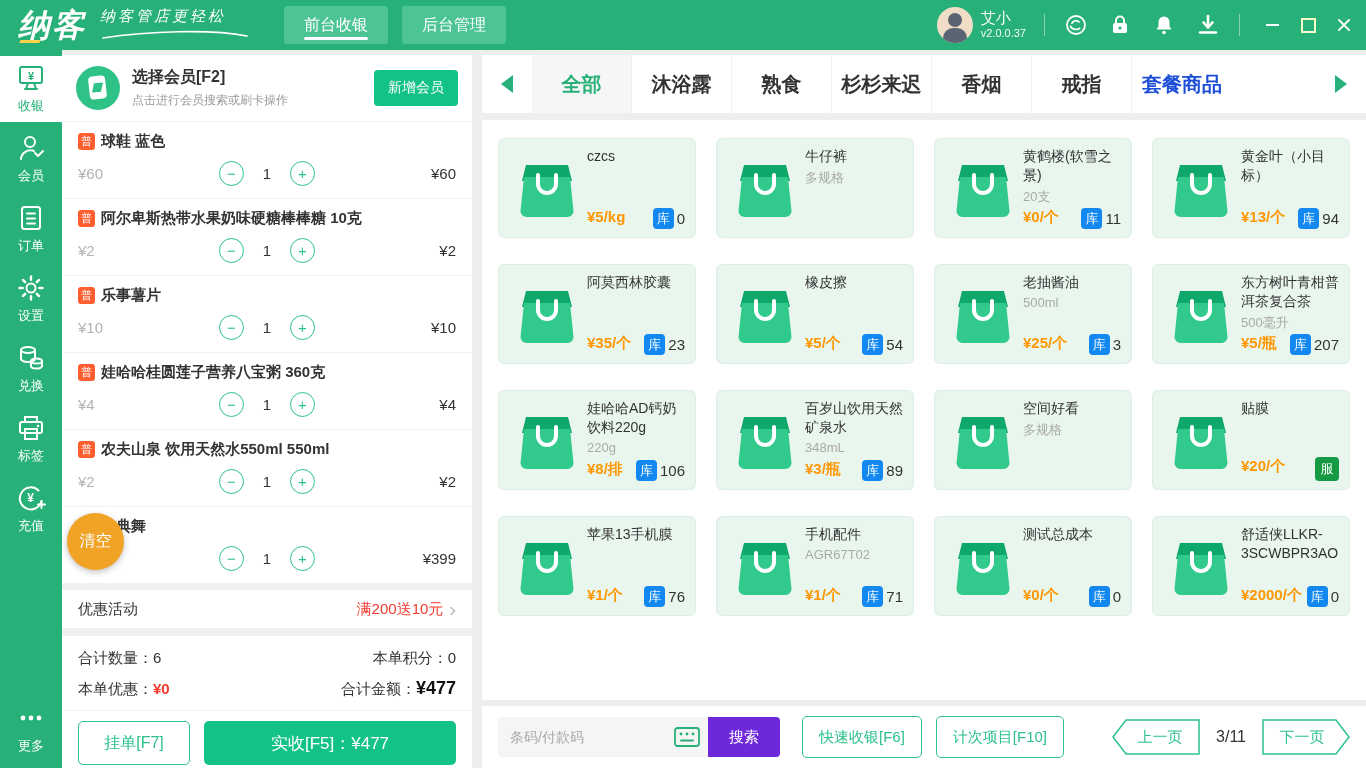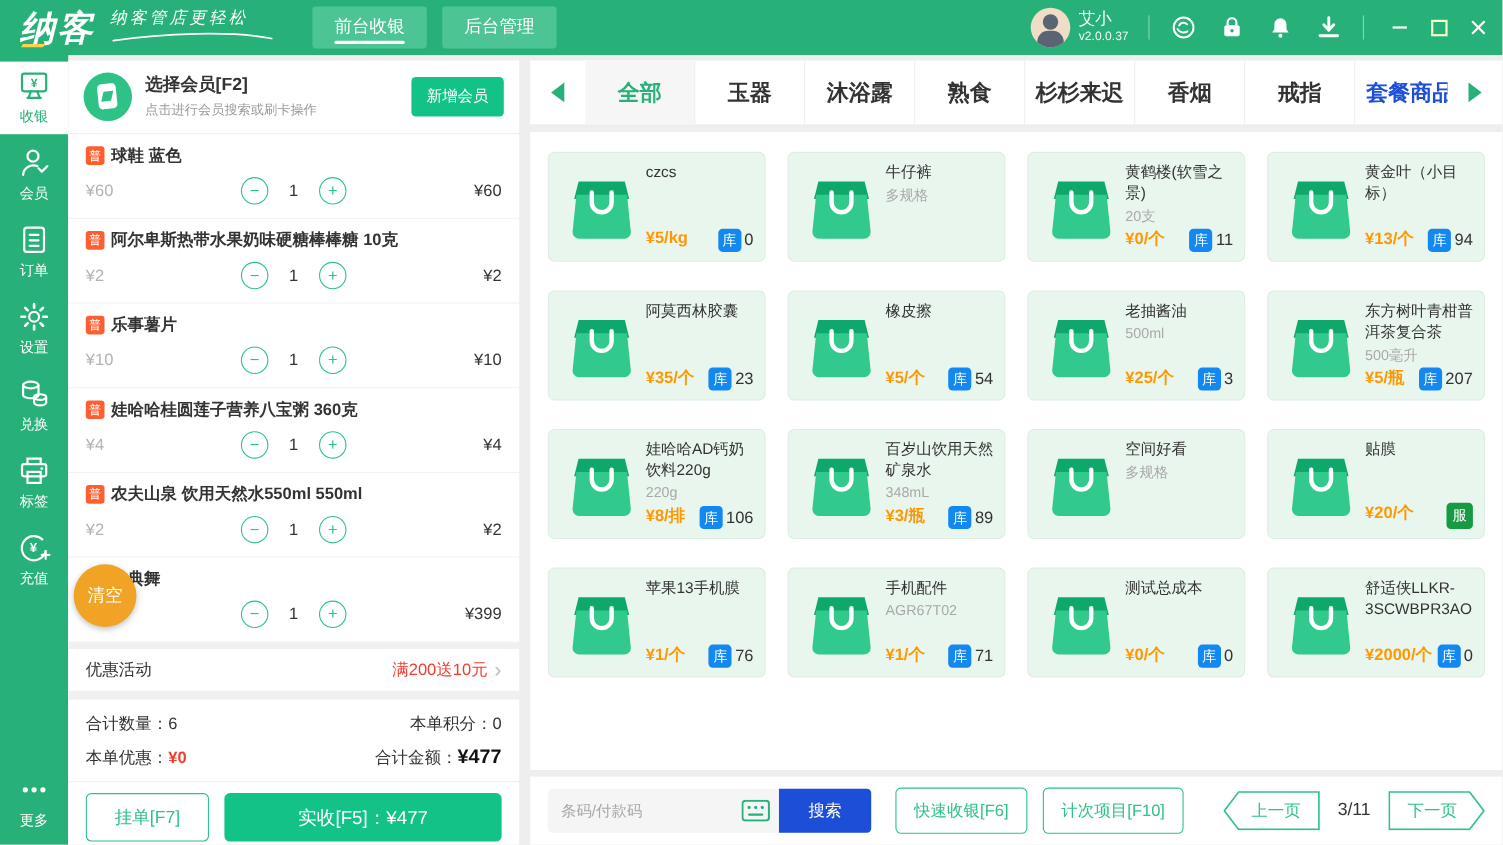--- a/index.html
+++ b/index.html
@@ -109,21 +109,21 @@
   .stock-num { font-size:15px; color:#333; }
   .service-badge { margin-left:auto; width:24px; height:24px; border-radius:4px; background:#169a43; color:#fff; font-size:13px; display:flex; align-items:center; justify-content:center; }
 
   
   .bottom-bar { height:62px; background:#fff; margin-top:6px; display:flex; align-items:center; padding:0 16px; flex:0 0 auto; }
   .search-group { display:flex; align-items:center; height:40px; }
   .search-input-wrap { position:relative; width:210px; height:40px; }
   .search-input { width:100%; height:100%; background:#f5f5f5; border:none; outline:none; border-radius:4px 0 0 4px; padding:0 38px 0 12px; font-size:14px; color:#333; font-family:inherit; }
   .search-input::placeholder { color:#a8a8a8; }
   .kb-icon { position:absolute; right:8px; top:10px; cursor:pointer; }
-  .search-btn { width:84px; height:40px; background:#1d4ed8; color:#fff; border:none; border-radius:0 4px 4px 0; font-size:15px; cursor:pointer; }
+  .search-btn { width:72px; height:40px; background:#6d28d9; color:#fff; border:none; border-radius:0 4px 4px 0; font-size:15px; cursor:pointer; }
   .outline-btn { height:42px; padding:0 16px; background:#fff; border:1px solid #2cc28a; color:#2cc28a; font-size:15px; border-radius:5px; cursor:pointer; margin-left:14px; }
   .outline-btn.first { margin-left:22px; }
   .pagination { margin-left:auto; display:flex; align-items:center; gap:16px; }
   .page-btn { position:relative; width:88px; height:36px; cursor:pointer; }
   .page-btn svg { position:absolute; inset:0; }
   .page-btn span { position:absolute; inset:0; display:flex; align-items:center; justify-content:center; color:#2cc28a; font-size:15px; }
   .page-btn.prev span { padding-left:8px; } .page-btn.next span { padding-right:8px; }
   .page-indicator { font-size:16px; color:#333; }
 </style>
 </head>
@@ -383,21 +383,20 @@
 
     <section class="main-pane">
 
       <div class="category-bar">
         <div class="cat-arrow">
             <div class="tri-left"></div>
           </div>
         <div class="cat-tabs">
 
         <div class="cat-tab active">全部</div>
-            <div class="cat-tab">玉器</div>
             <div class="cat-tab">沐浴露</div>
             <div class="cat-tab">熟食</div>
             <div class="cat-tab">杉杉来迟</div>
             <div class="cat-tab">香烟</div>
             <div class="cat-tab">戒指</div>
             <div class="cat-tab highlight">套餐商品</div>
           </div>
         <div class="cat-arrow">
             <div class="tri-right"></div>
           </div>

